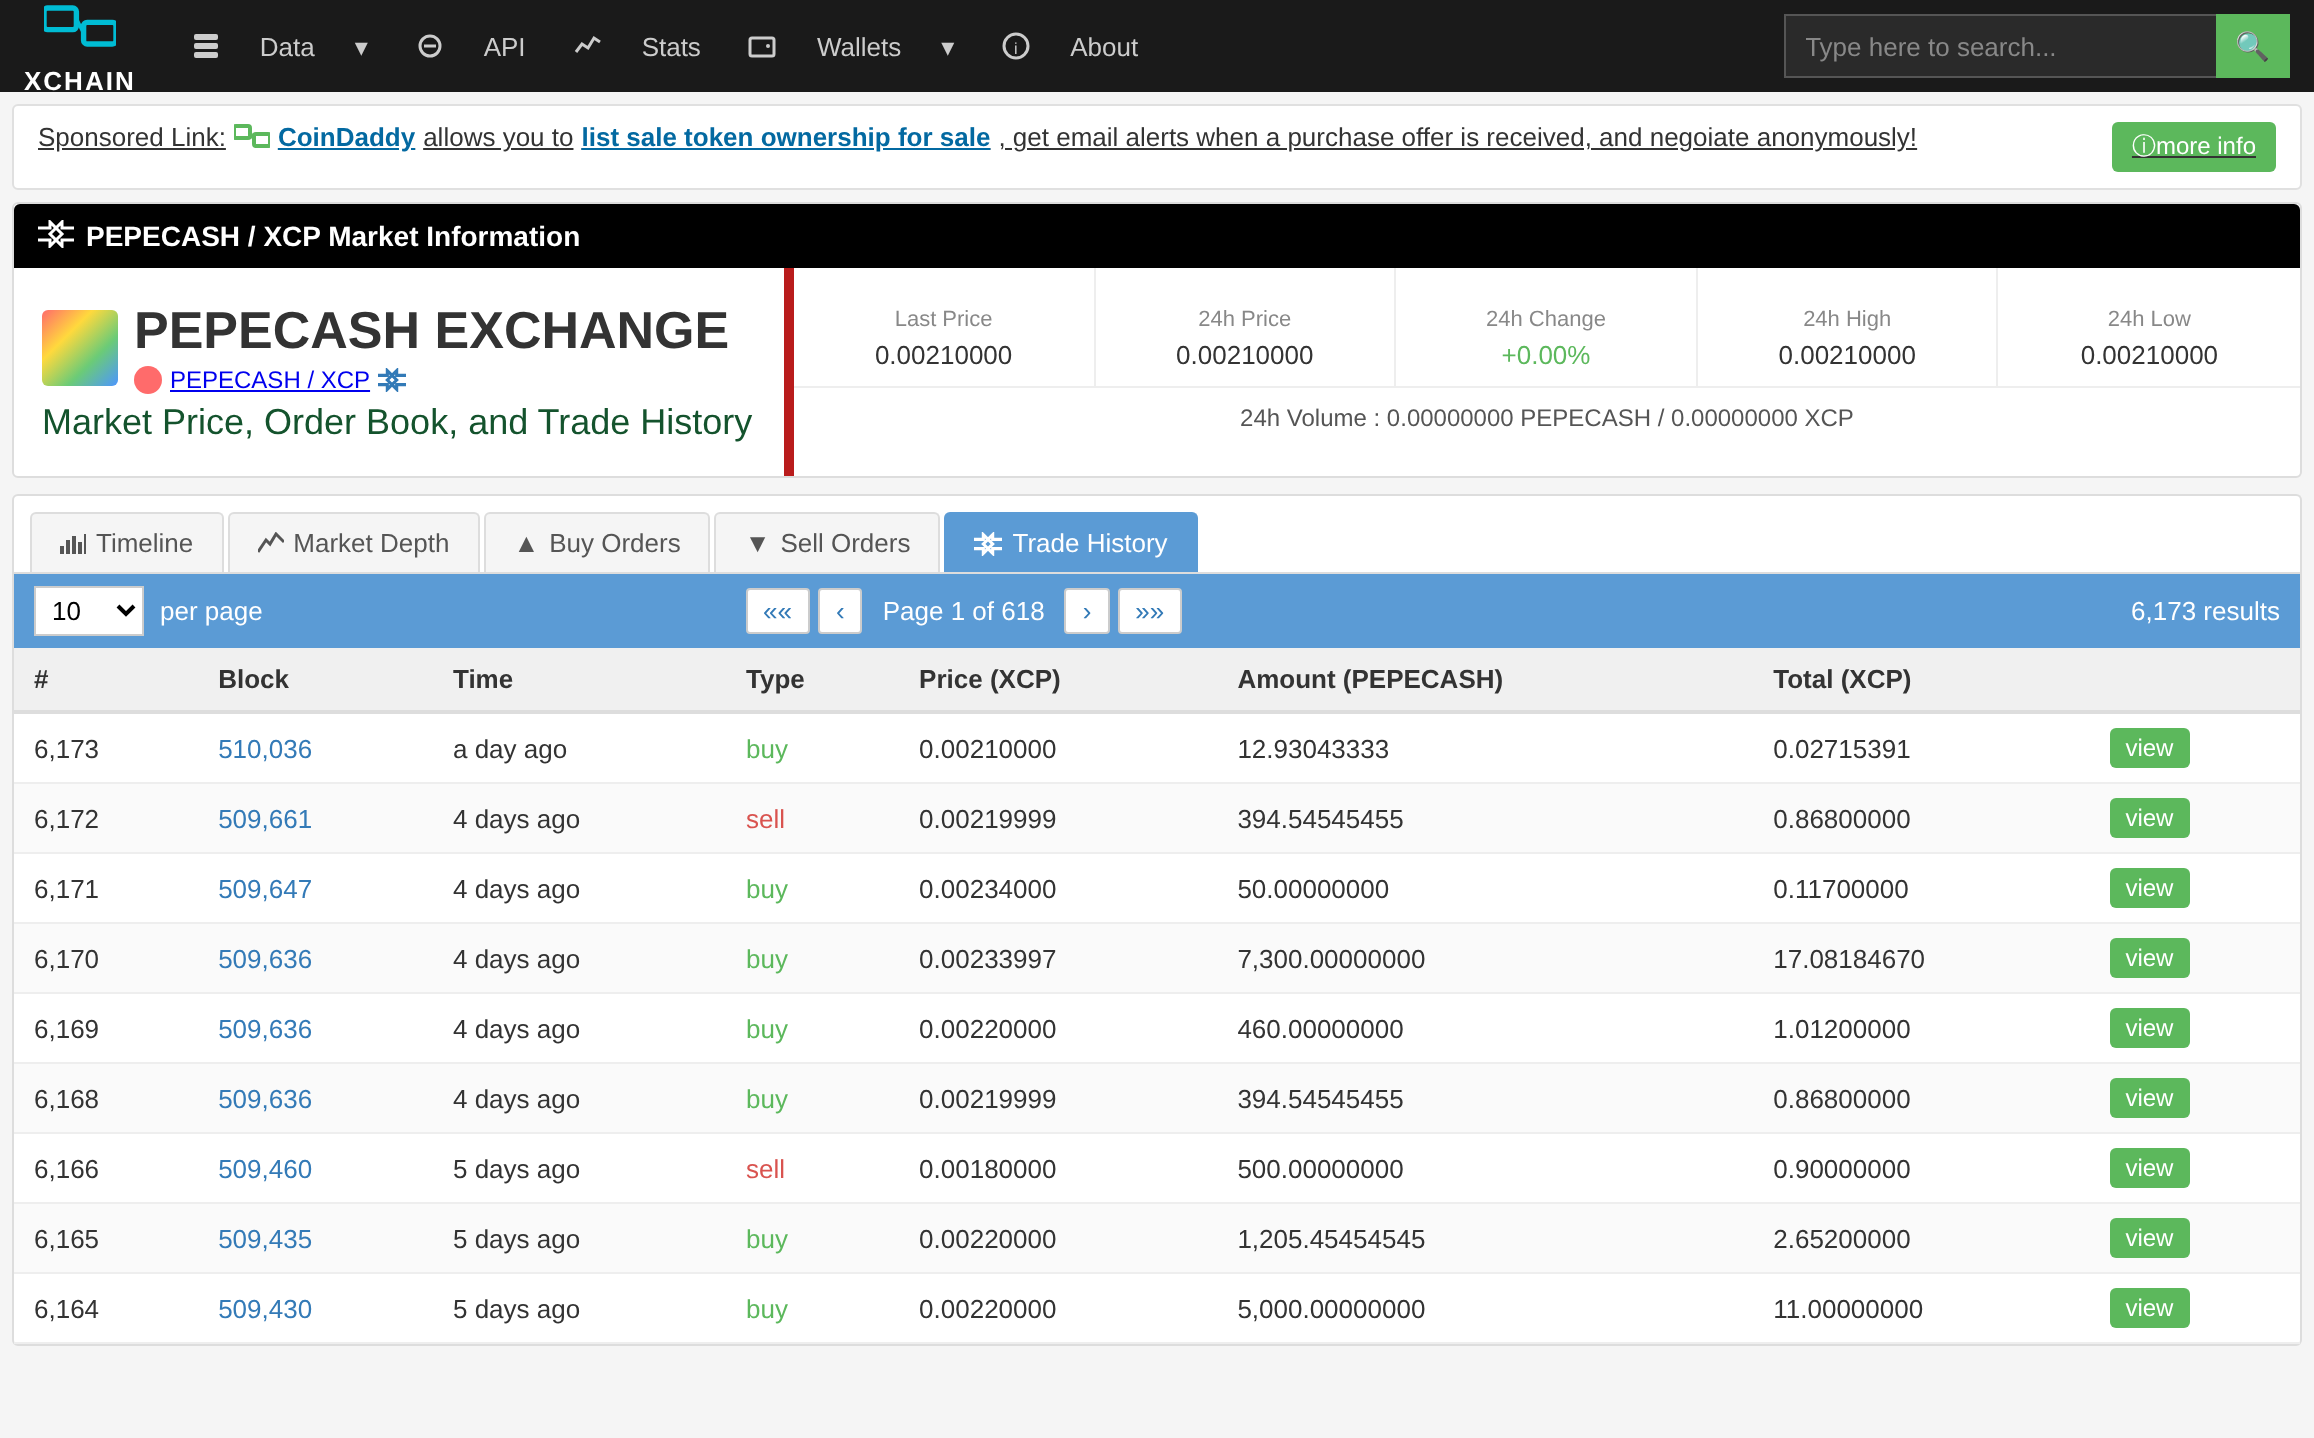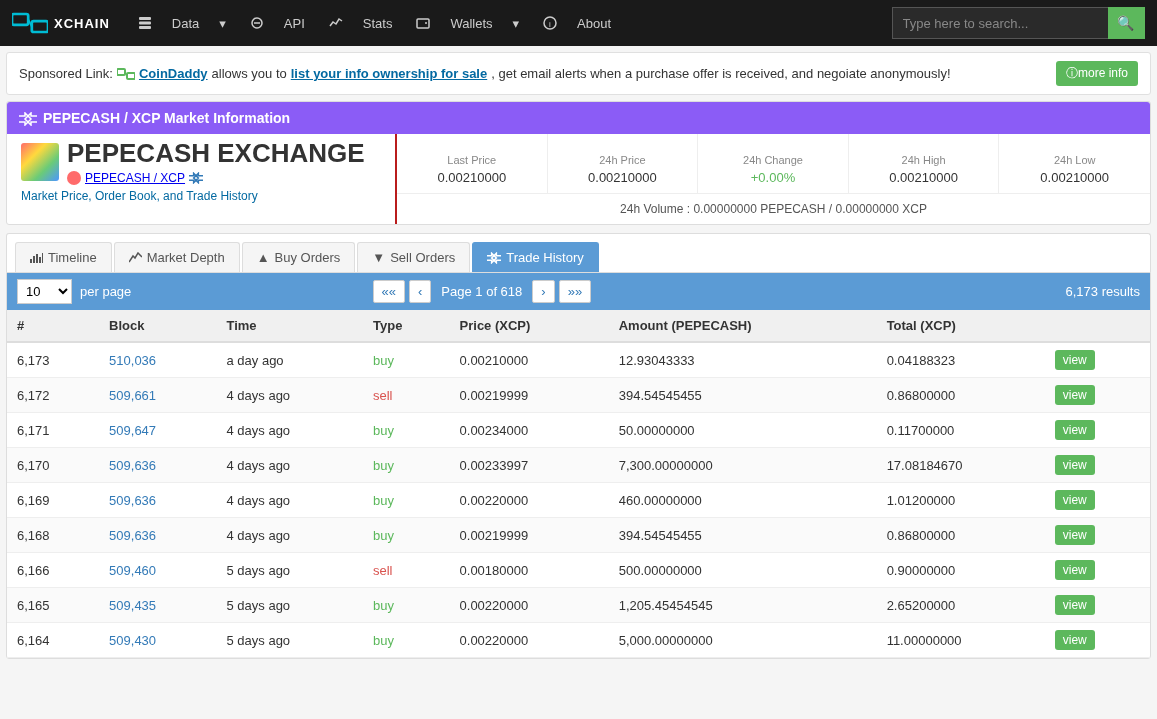--- a/index.html
+++ b/index.html
@@ -12,20 +12,21 @@
       align-items: center;
       padding: 0 12px;
       height: 46px;
       gap: 8px;
     }
     .navbar-brand {
       display: flex;
       align-items: center;
       gap: 6px;
       margin-right: 12px;
+      flex-direction: column;
     }
     .logo-icon {
       width: 36px;
       height: 28px;
     }
     .brand-name {
       color: white;
       font-weight: bold;
       font-size: 13px;
       letter-spacing: 1px;
@@ -69,24 +70,25 @@
       font-size: 14px;
     }
 
     
     .sponsor-bar {
       background: #fff;
       border: 1px solid #e0e0e0;
       padding: 8px 12px;
       font-size: 13px;
       display: flex;
-      align-items: center;
+      align-items: flex-start;
       gap: 4px;
       margin: 6px;
       border-radius: 3px;
+      text-decoration: underline;
     }
     .sponsor-bar a { color: #0369a1; }
     .sponsor-bar strong a { text-decoration: underline; font-weight: bold; }
     .more-info-btn {
       margin-left: auto;
       background: #5cb85c;
       color: white;
       border: none;
       padding: 4px 10px;
       border-radius: 3px;
@@ -99,57 +101,57 @@
     .main { margin: 6px; }
 
     
     .market-panel {
       background: #fff;
       border: 1px solid #ddd;
       border-radius: 3px;
       margin-bottom: 8px;
     }
     .market-header {
-      background: #8b5cf6;
+      background: #000000;
       color: white;
       padding: 8px 12px;
       font-size: 14px;
       font-weight: bold;
       display: flex;
-      align-items: flex-end;
+      align-items: flex-start;
       gap: 6px;
       border-radius: 3px 3px 0 0;
     }
     .market-body {
       display: flex;
     }
     .market-left {
-      padding: 4px 14px;
+      padding: 16px 14px;
       width: 390px;
-      border-right: 2px solid #b91c1c;
+      border-right: 5px solid #b91c1c;
     }
     .market-title {
       font-size: 26px;
       font-weight: bold;
       color: #333;
       display: flex;
       align-items: center;
       gap: 8px;
     }
     .market-subtitle {
       font-size: 12px;
       color: #337ab7;
       display: flex;
       align-items: center;
       gap: 4px;
       margin-top: 2px;
     }
     .market-desc {
-      font-size: 12px;
-      color: #0369a1;
+      font-size: 18px;
+      color: #14532d;
       margin-top: 4px;
     }
     .market-right {
       flex: 1;
     }
     .market-stats {
       display: grid;
       grid-template-columns: repeat(5, 1fr);
       border-bottom: 1px solid #eee;
     }
@@ -367,21 +369,21 @@
 
 <div class="sponsor-bar">
   <span>Sponsored Link:</span>
   <svg width="18" height="14" viewBox="0 0 18 14">
     <rect x="0" y="2" width="8" height="6" rx="1" fill="none" stroke="#5cb85c" stroke-width="2"></rect>
     <rect x="10" y="6" width="8" height="6" rx="1" fill="none" stroke="#5cb85c" stroke-width="2"></rect>
     <line x1="8" y1="5" x2="10" y2="9" stroke="#5cb85c" stroke-width="1.5"></line>
   </svg>
   <strong><a href="#">CoinDaddy</a></strong>
   <span> allows you to </span>
-  <strong><a href="#" style="text-decoration:underline;">list your info ownership for sale</a></strong>
+  <strong><a href="#" style="text-decoration:underline;">list sale token ownership for sale</a></strong>
   <span>, get email alerts when a purchase offer is received, and negoiate anonymously!</span>
   <button class="more-info-btn">ⓘmore info</button>
 </div>
 
 <div class="main">
 
   <div class="market-panel">
     <div class="market-header">
       <svg width="18" height="14" viewBox="0 0 18 14">
         <polyline points="0,4 6,4 6,1 12,7 6,13 6,10 0,10" stroke="white" stroke-width="1.5" fill="none"></polyline>
@@ -506,21 +508,21 @@
         </tr>
       </thead>
       <tbody id="table-body">
       <tr>
     <td>6,173</td>
     <td class="td-block"><a href="#">510,036</a></td>
     <td>a day ago</td>
     <td><span class="type-buy">buy</span></td>
     <td>0.00210000</td>
     <td>12.93043333</td>
-    <td>0.04188323</td>
+    <td>0.02715391</td>
     <td><button class="view-btn">view</button></td>
   </tr>
           <tr>
     <td>6,172</td>
     <td class="td-block"><a href="#">509,661</a></td>
     <td>4 days ago</td>
     <td><span class="type-sell">sell</span></td>
     <td>0.00219999</td>
     <td>394.54545455</td>
     <td>0.86800000</td>

